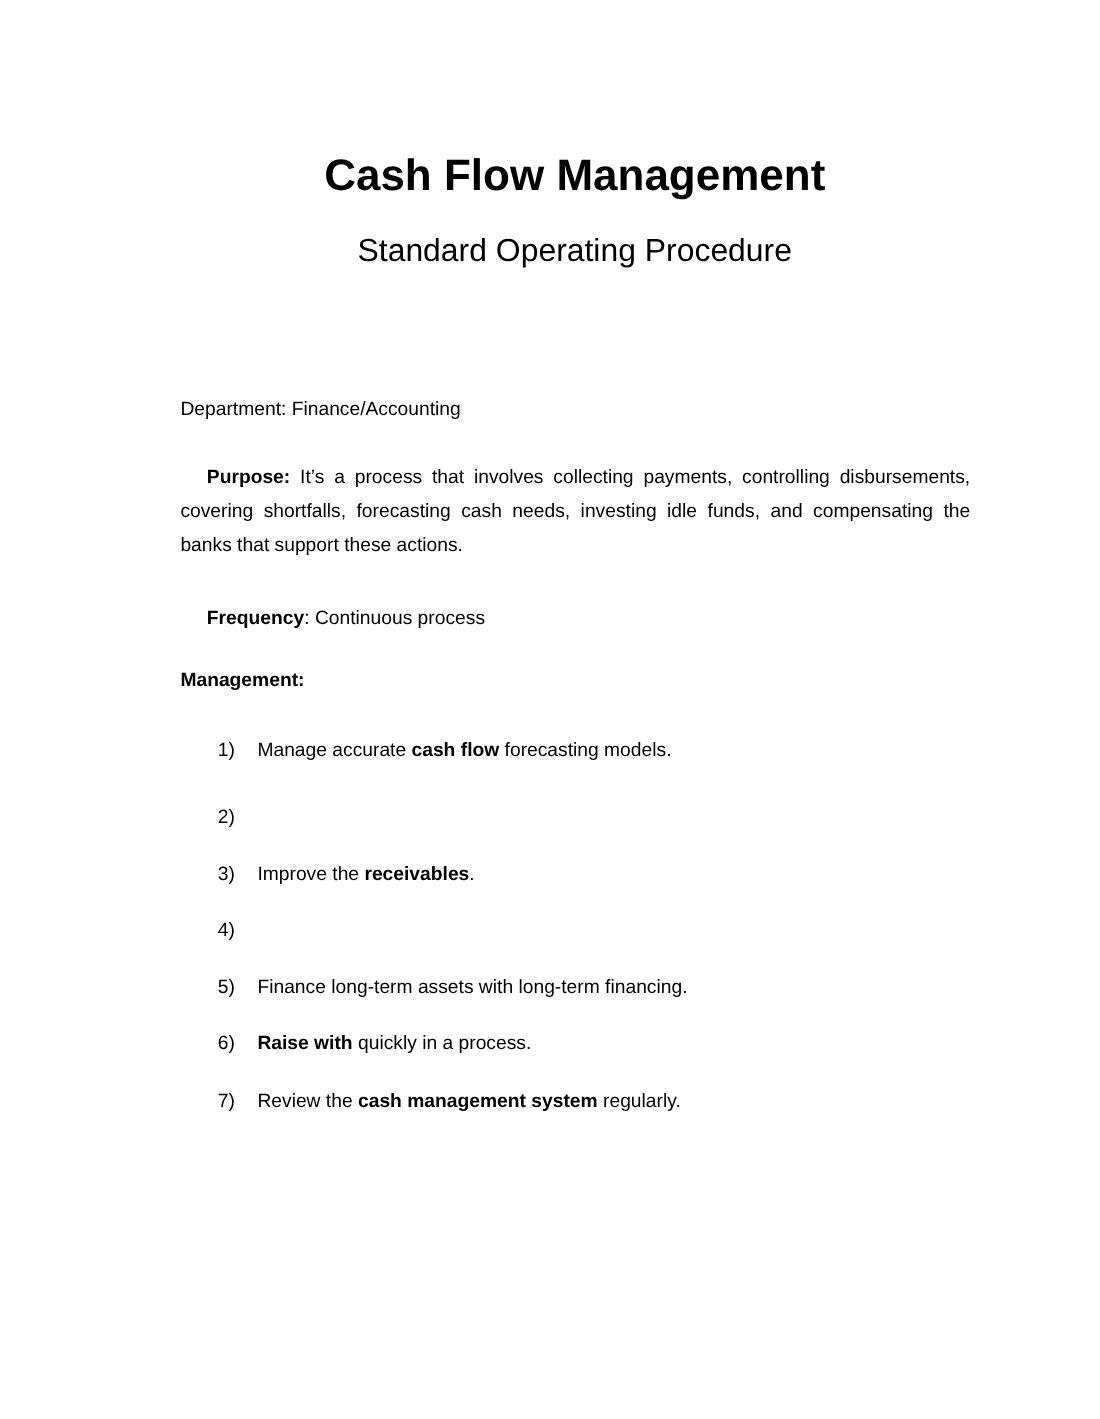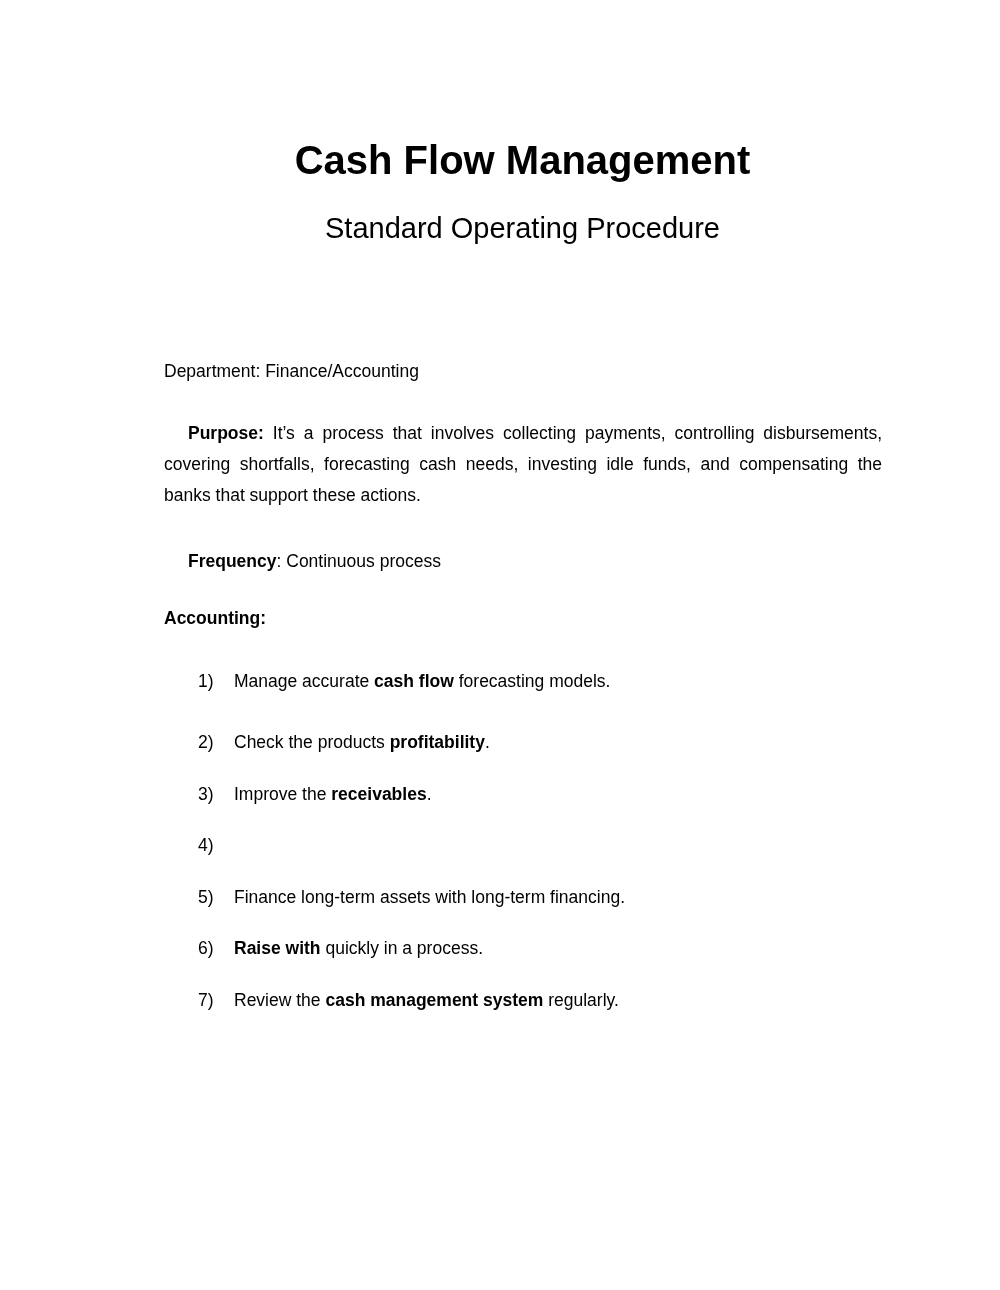--- a/index.html
+++ b/index.html
@@ -43,29 +43,28 @@
     <span>Finance/Accounting</span>
   </div>
 
   <div class="field purpose">
     <span class="label">Purpose:</span>
     <span>It’s a process that involves collecting payments, controlling disbursements, covering shortfalls, forecasting cash needs, investing idle funds, and compensating the banks that support these actions.</span>
   </div>
 
   <div class="field freq"><span class="label">Frequency</span><span>:</span> <span>Continuous process</span></div>
 
-  <div class="field proc">Accounting:</div>
+  <div class="field proc">Management:</div>
 
   <div class="item" style="top:669px">
     <span class="num">1)</span>
     <span><span>Manage accurate </span><span class="b">cash flow</span><span> forecasting models.</span></span>
   </div>
   <div class="item" style="top:730px">
     <span class="num">2)</span>
-    <span><span>Check the products </span><span class="b">profitability</span><span>.</span></span>
   </div>
   <div class="item" style="top:782px">
     <span class="num">3)</span>
     <span><span>Improve the </span><span class="b">receivables</span><span>.</span></span>
   </div>
   <div class="item" style="top:833px">
     <span class="num">4)</span>
   </div>
   <div class="item" style="top:885px">
     <span class="num">5)</span>

